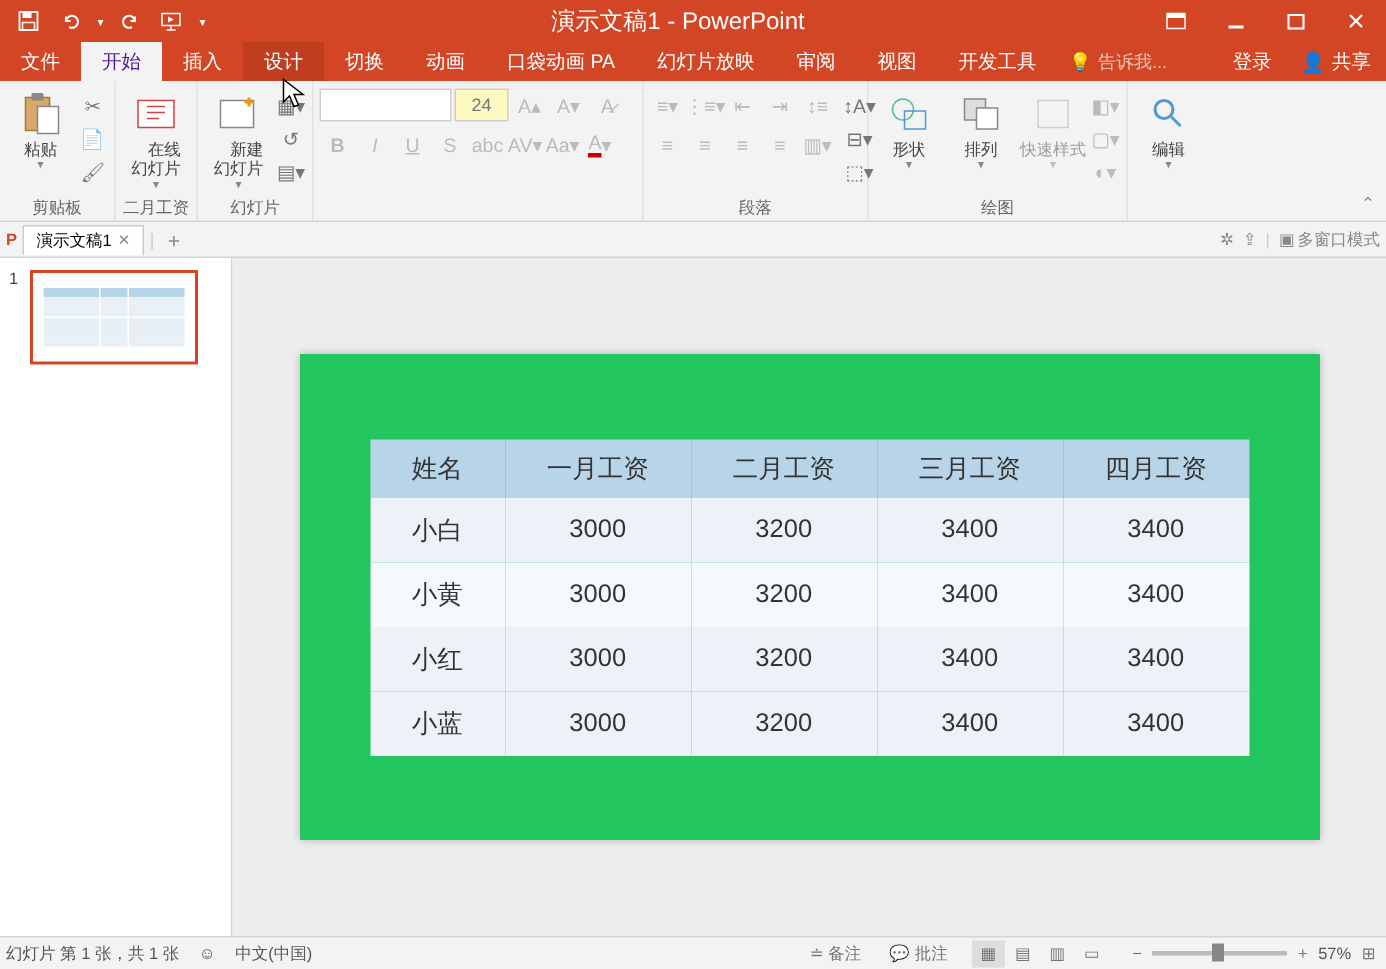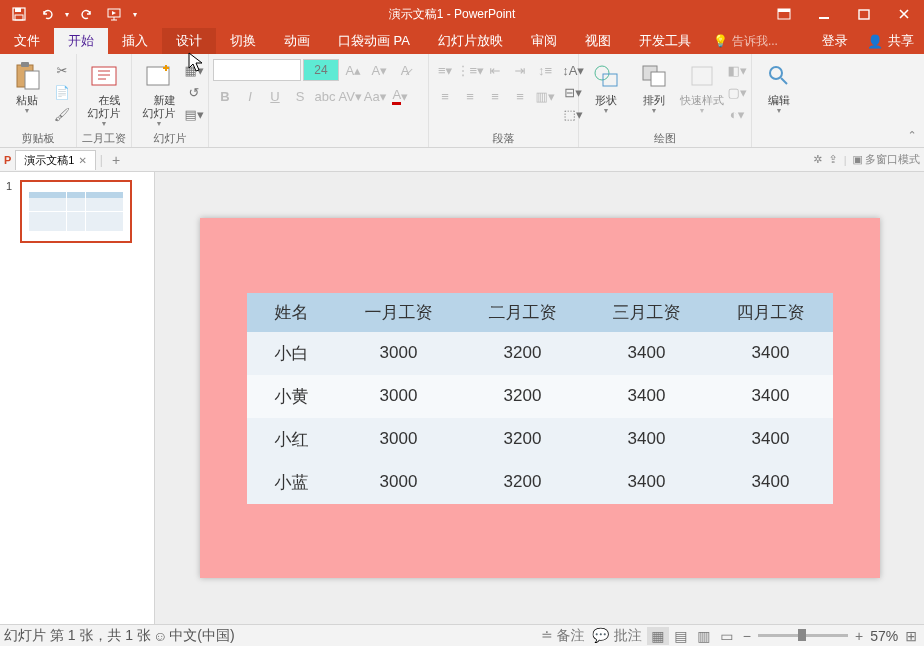--- a/index.html
+++ b/index.html
@@ -3,21 +3,21 @@
 <meta charset="utf-8">
 <style>
 *{margin:0;padding:0;box-sizing:border-box;font-family:"Microsoft YaHei","Segoe UI",sans-serif;user-select:none}
 body{width:924px;height:646px;overflow:hidden;background:#fff;font-size:12px}
 
 
 .titlebar{height:28px;background:#d24625;display:flex;align-items:center;color:#fff}
 .qat{display:flex;align-items:center;gap:2px;padding-left:6px}
 .qat-btn{width:26px;height:26px;display:flex;align-items:center;justify-content:center;cursor:pointer}
 .qat-drop{width:10px;display:flex;align-items:center;justify-content:center;font-size:8px;cursor:pointer}
-.title-center{flex:1;text-align:center;font-size:12px}
+.title-center{flex:1;text-align:center;font-size:16px}
 .win-controls{display:flex}
 .win-btn{width:40px;height:28px;display:flex;align-items:center;justify-content:center;cursor:pointer}
 
 
 .ribbon-tabs{height:26px;background:#d24625;display:flex;align-items:stretch;color:#fff;font-size:13px}
 .rtab{padding:0 14px;display:flex;align-items:center;cursor:pointer}
 .rtab.active{background:#f3f3f3;color:#4c1d95}
 .rtab.design{background:#c03e1f}
 .rtab-spacer{flex:1}
 .tell-me{display:flex;align-items:center;gap:4px;color:#f0c0b5;font-size:12px;padding:0 8px;cursor:text}
@@ -30,21 +30,21 @@
 .rgroup-body{flex:1;display:flex;align-items:flex-start;gap:2px}
 .rgroup-label{height:16px;text-align:center;font-size:11px;color:#666;padding-bottom:1px}
 .big-btn{display:flex;flex-direction:column;align-items:center;justify-content:flex-start;width:46px;padding-top:4px;cursor:pointer;font-size:11px;color:#444;height:72px}
 .big-btn .ico{width:32px;height:32px;display:flex;align-items:center;justify-content:center;font-size:22px}
 .big-btn .lbl{line-height:13px;text-align:right;margin-top:2px}
 .big-btn .drop{font-size:7px;color:#888}
 .small-col{display:flex;flex-direction:column;gap:2px;padding-top:4px}
 .sm-btn{width:20px;height:20px;display:flex;align-items:center;justify-content:center;cursor:pointer;color:#777;font-size:13px}
 .sm-btn.disabled{color:#bbb;cursor:default}
 .font-sel{width:88px;height:22px;border:1px solid #ccc;background:#fff;display:flex;align-items:center;padding:0 4px;font-size:12px;color:#aaa;cursor:pointer}
-.size-sel{width:36px;height:22px;border:1px solid #ccc;background:#5eead4;display:flex;align-items:center;justify-content:center;font-size:12px;color:#777;cursor:pointer}
+.size-sel{width:36px;height:22px;border:1px solid #ccc;background:#fef9c3;display:flex;align-items:center;justify-content:center;font-size:12px;color:#777;cursor:pointer}
 .font-row{display:flex;gap:2px;align-items:center}
 .font-group-body{display:flex;flex-direction:column;gap:4px;padding-top:3px}
 .font-btns-row{display:flex;gap:1px}
 .fb{width:24px;height:22px;display:flex;align-items:center;justify-content:center;color:#bbb;cursor:default;font-size:13px}
 .collapse-btn{position:absolute;right:4px;bottom:2px;width:16px;height:16px;color:#888;cursor:pointer;text-align:center;font-size:11px}
 
 
 .subbar{height:24px;background:#f3f3f3;border-bottom:1px solid #d4d4d4;display:flex;align-items:center;padding:0 4px;gap:4px}
 .doc-tab{display:flex;align-items:center;gap:4px;height:20px;padding:0 8px;border:1px solid #ccc;border-bottom:none;background:#fff;font-size:11px;cursor:pointer}
 .doc-tab .close{color:#888;cursor:pointer;font-size:10px}
@@ -57,31 +57,31 @@
 .thumb-panel{width:155px;background:#fff;border-right:1px solid #d4d4d4;padding:8px 6px;overflow:auto}
 .thumb-item{display:flex;gap:4px}
 .thumb-num{font-size:11px;color:#444;width:10px}
 .thumb{width:112px;height:63px;border:2px solid #d24625;background:#fff;display:flex;align-items:center;justify-content:center;cursor:pointer}
 .mini-table{width:94px;height:40px;display:flex;flex-direction:column;font-size:4px}
 .mini-row{flex:1;display:flex}
 .mini-cell{flex:1;background:#e8eff5;margin:0.3px}
 .mini-row.hdr .mini-cell{background:#b8d4e8}
 
 .slide-area{flex:1;background:#eee;display:flex;align-items:center;justify-content:center;padding:20px;position:relative}
-.slide{width:680px;height:360px;background:#fca5a5;box-shadow:0 0 6px rgba(0,0,0,0.25);display:flex;align-items:center;justify-content:center}
+.slide{width:680px;height:324px;background:#22c55e;box-shadow:0 0 6px rgba(0,0,0,0.25);display:flex;align-items:center;justify-content:center}
 .data-table{border-collapse:collapse;font-size:17px;color:#333}
 .data-table th{background:#b8d4e8;padding:8px 28px;font-weight:normal;color:#333}
 .data-table td{background:#ecf2f7;padding:10px 28px;text-align:center}
 .data-table tr.odd td{background:#f6f9fb}
 
 
 .cursor{position:absolute;left:188px;top:52px;z-index:100;pointer-events:none}
 
 
-.statusbar{height:22px;background:#f3f3f3;border-top:1px solid #d4d4d4;display:flex;align-items:center;font-size:14px;color:#555;padding:0 4px;gap:2px}
+.statusbar{height:22px;background:#f3f3f3;border-top:1px solid #d4d4d4;display:flex;align-items:center;font-size:11px;color:#555;padding:0 4px;gap:13px}
 .status-spacer{flex:1}
 .st-btn{cursor:pointer;padding:0 3px;color:#777}
 .view-btns{display:flex;gap:1px}
 .vb{width:22px;height:18px;display:flex;align-items:center;justify-content:center;cursor:pointer;color:#777}
 .vb.active{background:#ddd}
 .zoom{display:flex;align-items:center;gap:4px}
 .zoom-track{width:90px;height:3px;background:#bbb;position:relative;cursor:pointer}
 .zoom-thumb{position:absolute;width:8px;height:12px;background:#888;top:-5px;left:40px}
 
 svg{display:block}

